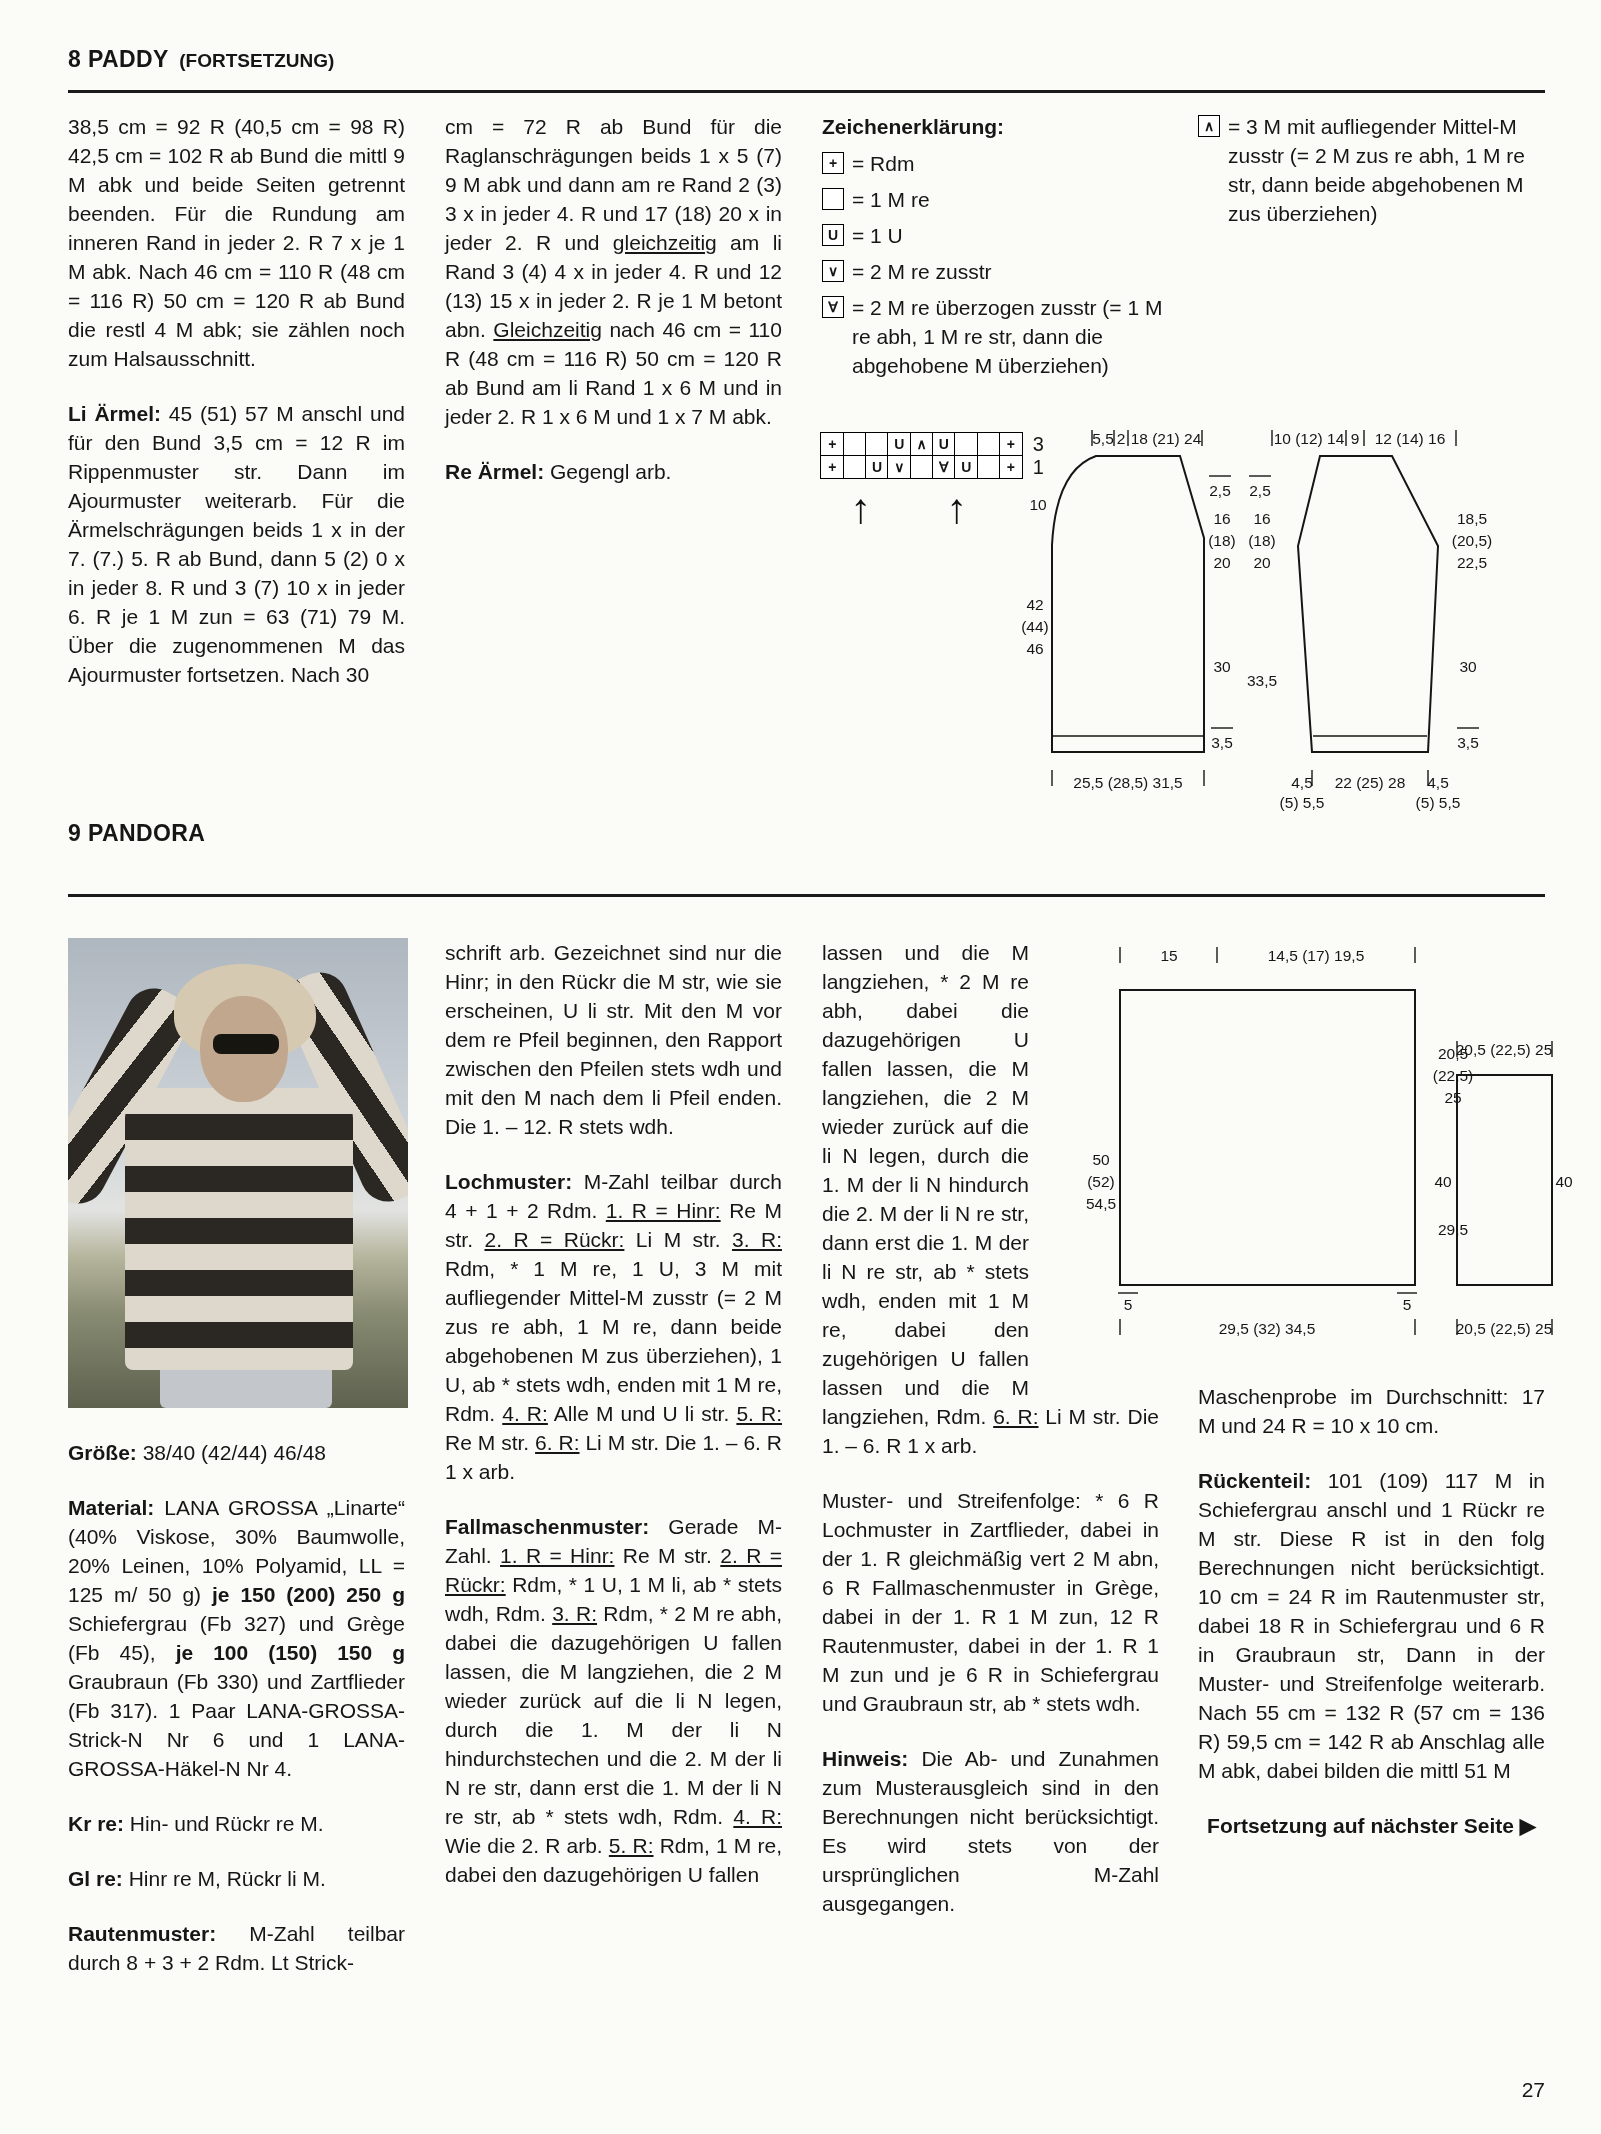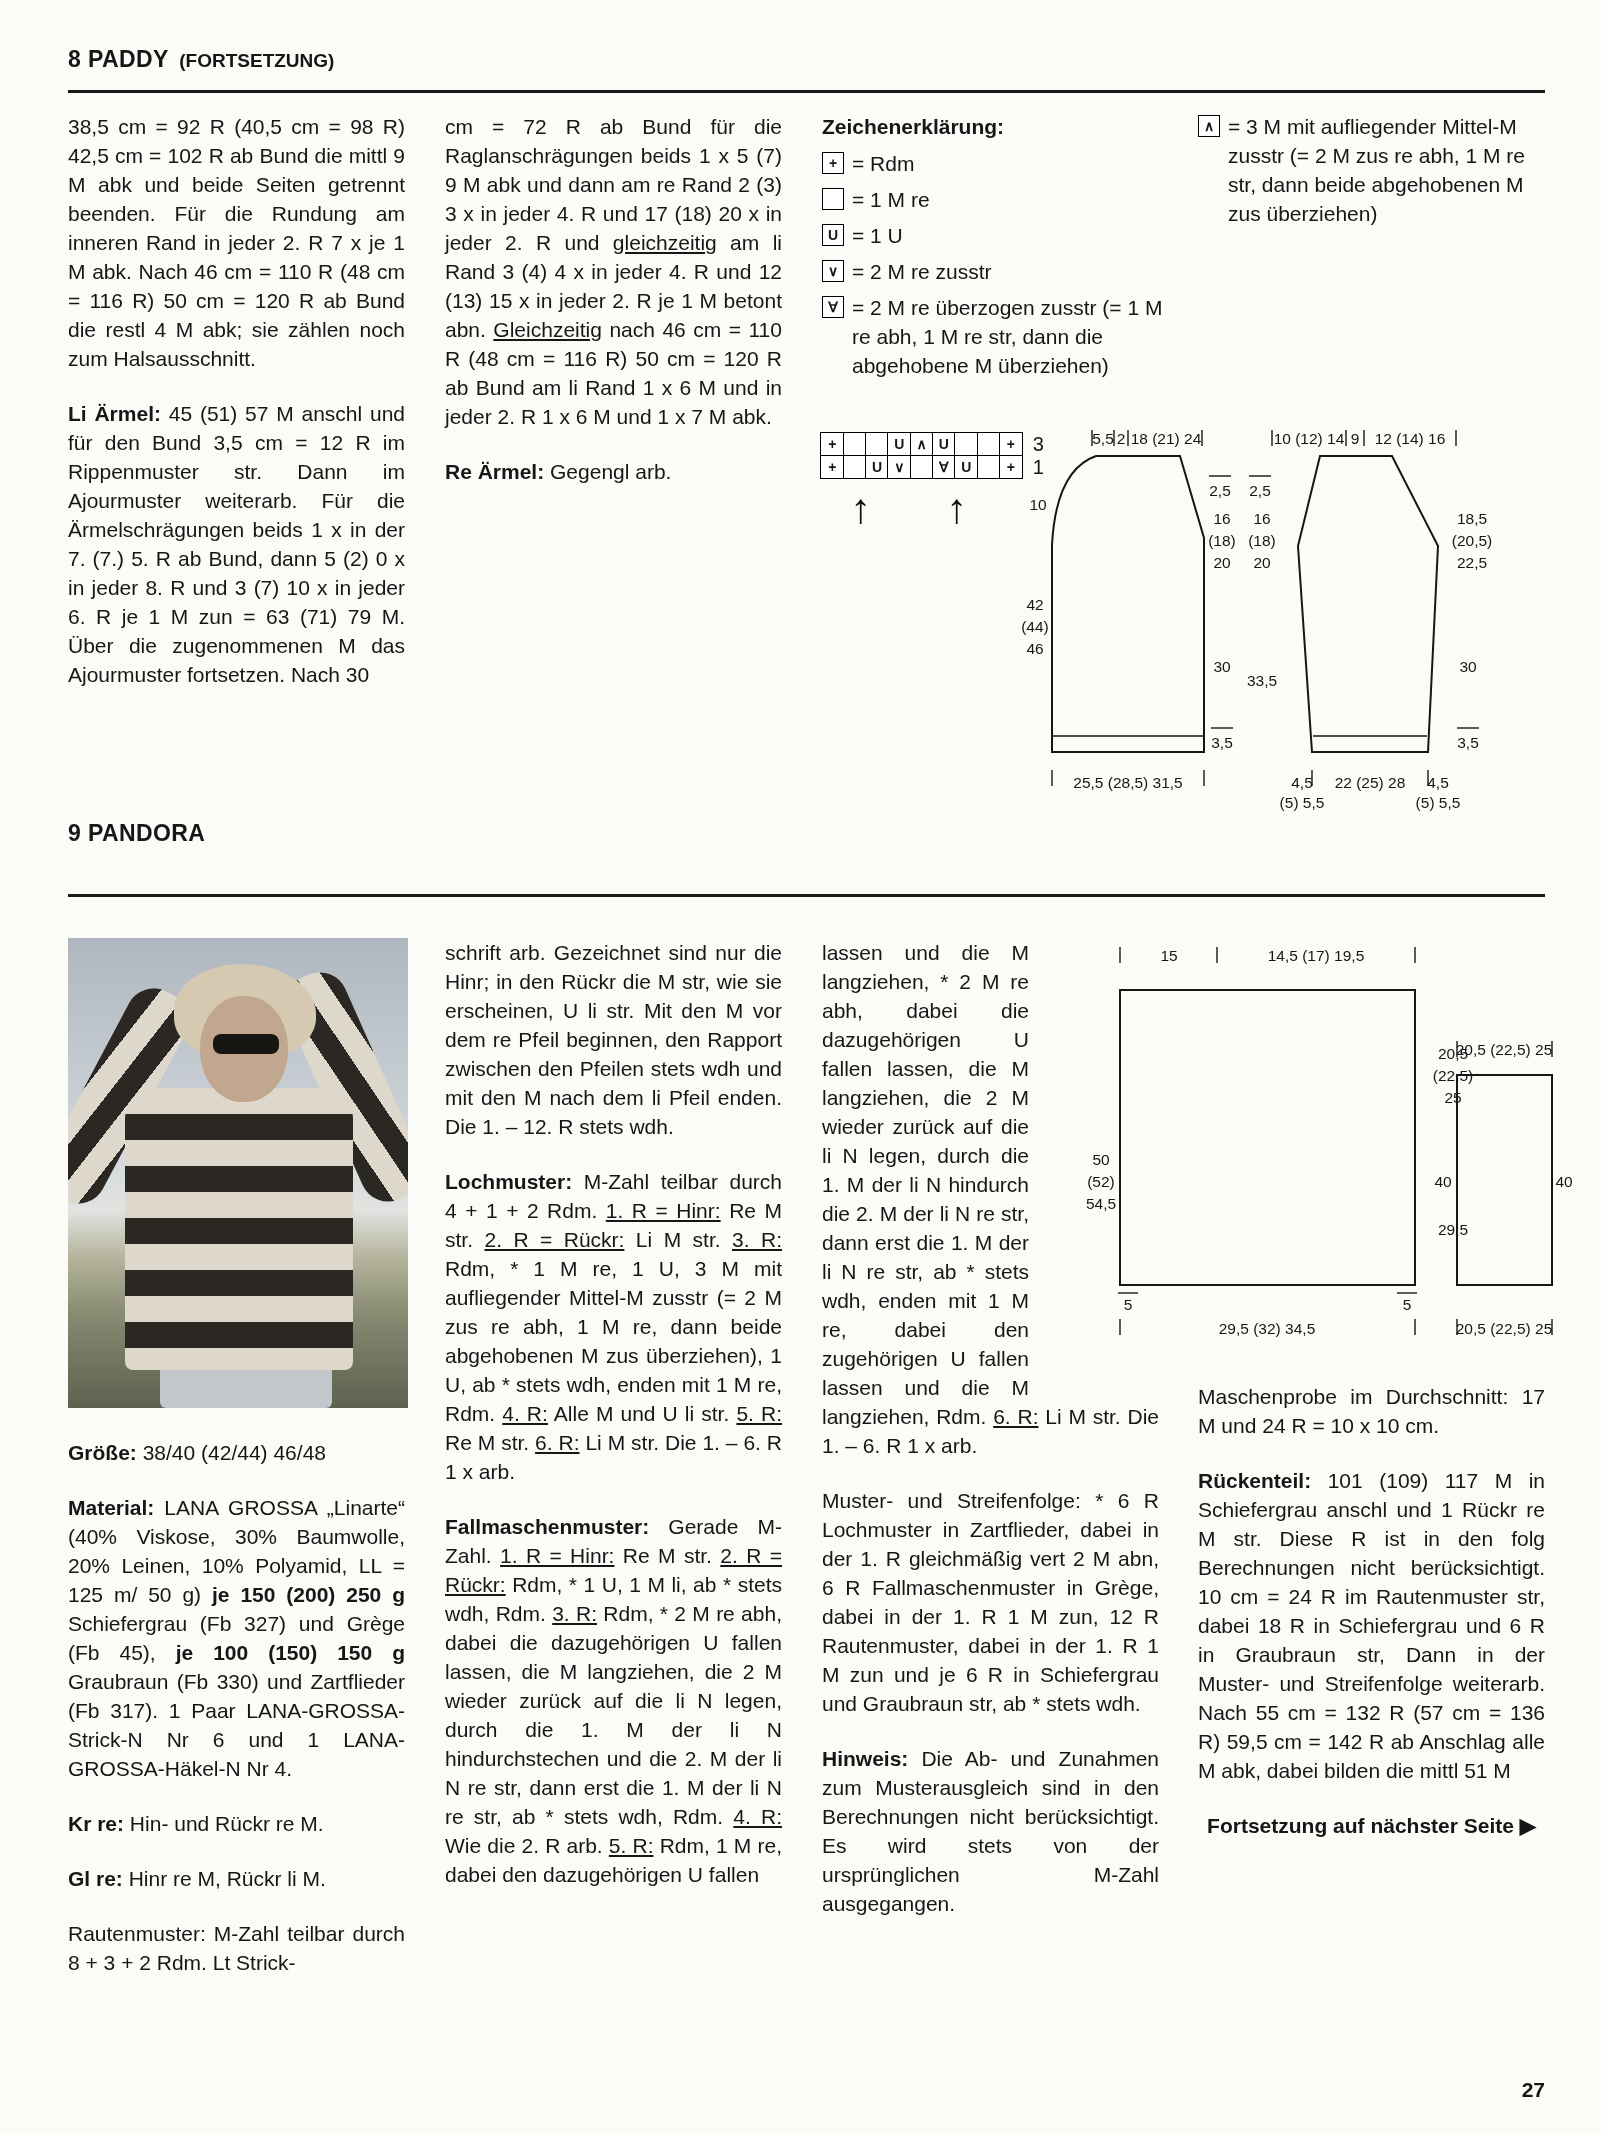--- a/index.html
+++ b/index.html
@@ -24,21 +24,21 @@
         box-sizing:border-box;background:#fff;}
   .chart-row.second .cell{margin-top:-1.7px;}
   .row-label{margin-left:10px;font-size:20px;}
   .chart-arrow{position:absolute;font-size:42px;font-weight:bold;line-height:1;color:#111;}
   .schem{position:absolute;}
   svg text{font-family:"Liberation Sans",sans-serif;font-size:15.5px;fill:#161616;text-anchor:middle;}
   .shape{fill:none;stroke:#161616;stroke-width:2;}
   .thin{stroke:#161616;stroke-width:1.3;}
   .tick{stroke:#161616;stroke-width:1.4;}
   .pagenum{position:absolute;left:1493px;top:2078px;width:52px;text-align:right;
-           font-weight:bold;font-size:21px;}
+           font-weight:normal;font-size:21px;}
   
   .photo{position:absolute;left:68px;top:938px;width:340px;height:470px;overflow:hidden;
          background:linear-gradient(180deg,#aeb6bf 0%,#cdd3d8 40%,#e2e3e1 58%,#b5b49c 68%,#878b72 80%,#5d614e 100%);}
   .photo div{position:absolute;}
   .arm-l{left:16px;top:42px;width:64px;height:232px;transform:rotate(28deg);border-radius:28px;
          background:repeating-linear-gradient(100deg,#2b2823 0 22px,#ded8cc 22px 44px);}
   .arm-r{left:254px;top:28px;width:64px;height:242px;transform:rotate(-24deg);border-radius:28px;
          background:repeating-linear-gradient(80deg,#2b2823 0 22px,#ded8cc 22px 44px);}
   .jeans{left:92px;top:420px;width:172px;height:50px;background:#c3c7cb;border-radius:6px;}
   .torso{left:57px;top:150px;width:228px;height:282px;border-radius:30px 30px 8px 8px;
@@ -199,21 +199,21 @@
     <div class="hair"></div>
     <div class="face"></div>
     <div class="shades"></div>
   </div>
 
   <div class="col" style="left:68px;top:1438px;width:337px">
     <p><span style="font-weight: bold;">Größe:</span><span> 38/40 (42/44) 46/48</span></p>
     <p><span style="font-weight: bold;">Material:</span><span> LANA GROSSA „Linarte“ (40% Viskose, 30% Baumwolle, 20% Leinen, 10% Polyamid, LL = 125 m/ 50 g) </span><span style="font-weight: bold;">je 150 (200) 250 g</span><span> Schiefergrau (Fb 327) und Grège (Fb 45), </span><span style="font-weight: bold;">je 100 (150) 150 g</span><span> Graubraun (Fb 330) und Zartflieder (Fb 317). 1 Paar LANA-GROSSA-Strick-N Nr 6 und 1 LANA-GROSSA-Häkel-N Nr 4.</span></p>
     <p><span style="font-weight: bold;">Kr re:</span><span> Hin- und Rückr re M.</span></p>
     <p><span style="font-weight: bold;">Gl re:</span><span> Hinr re M, Rückr li M.</span></p>
-    <p><span style="font-weight: normal;">Rautenmuster:</span><span> M-Zahl teilbar durch 8 + 3 + 2 Rdm. Lt Strick-</span></p>
+    <p><span style="font-weight: bold;">Rautenmuster:</span><span> M-Zahl teilbar durch 8 + 3 + 2 Rdm. Lt Strick-</span></p>
   </div>
 
   <div class="col" style="left:445px;top:938px;width:337px">
     <p><span>schrift arb. Gezeichnet sind nur die Hinr; in den Rückr die M str, wie sie erscheinen, U li str. Mit den M vor dem re Pfeil beginnen, den Rapport zwischen den Pfeilen stets wdh und mit den M nach dem li Pfeil enden. Die 1. – 12. R stets wdh.</span></p>
     <p><span style="font-weight: bold;">Lochmuster:</span><span> M-Zahl teilbar durch 4 + 1 + 2 Rdm. </span><span style="text-decoration: underline;">1. R = Hinr:</span><span> Re M str. </span><span style="text-decoration: underline;">2. R = Rückr:</span><span> Li M str. </span><span style="text-decoration: underline;">3. R:</span><span> Rdm, * 1 M re, 1 U, 3 M mit aufliegender Mittel-M zusstr (= 2 M zus re abh, 1 M re, dann beide abgehobenen M zus überziehen), 1 U, ab * stets wdh, enden mit 1 M re, Rdm. </span><span style="text-decoration: underline;">4. R:</span><span> Alle M und U li str. </span><span style="text-decoration: underline;">5. R:</span><span> Re M str. </span><span style="text-decoration: underline;">6. R:</span><span> Li M str. Die 1. – 6. R 1 x arb.</span></p>
     <p><span style="font-weight: bold;">Fallmaschenmuster:</span><span> Gerade M-Zahl. </span><span style="text-decoration: underline;">1. R = Hinr:</span><span> Re M str. </span><span style="text-decoration: underline;">2. R = Rückr:</span><span> Rdm, * 1 U, 1 M li, ab * stets wdh, Rdm. </span><span style="text-decoration: underline;">3. R:</span><span> Rdm, * 2 M re abh, dabei die dazugehörigen U fallen lassen, die M langziehen, die 2 M wieder zurück auf die li N legen, durch die 1. M der li N hindurchstechen und die 2. M der li N re str, dann erst die 1. M der li N re str, ab * stets wdh, Rdm. </span><span style="text-decoration: underline;">4. R:</span><span> Wie die 2. R arb. </span><span style="text-decoration: underline;">5. R:</span><span> Rdm, 1 M re, dabei den dazugehörigen U fallen</span></p>
   </div>
 
   <div class="col" style="left:822px;top:938px;width:337px">
     <div style="float:right;width:130px;height:440px"></div>

